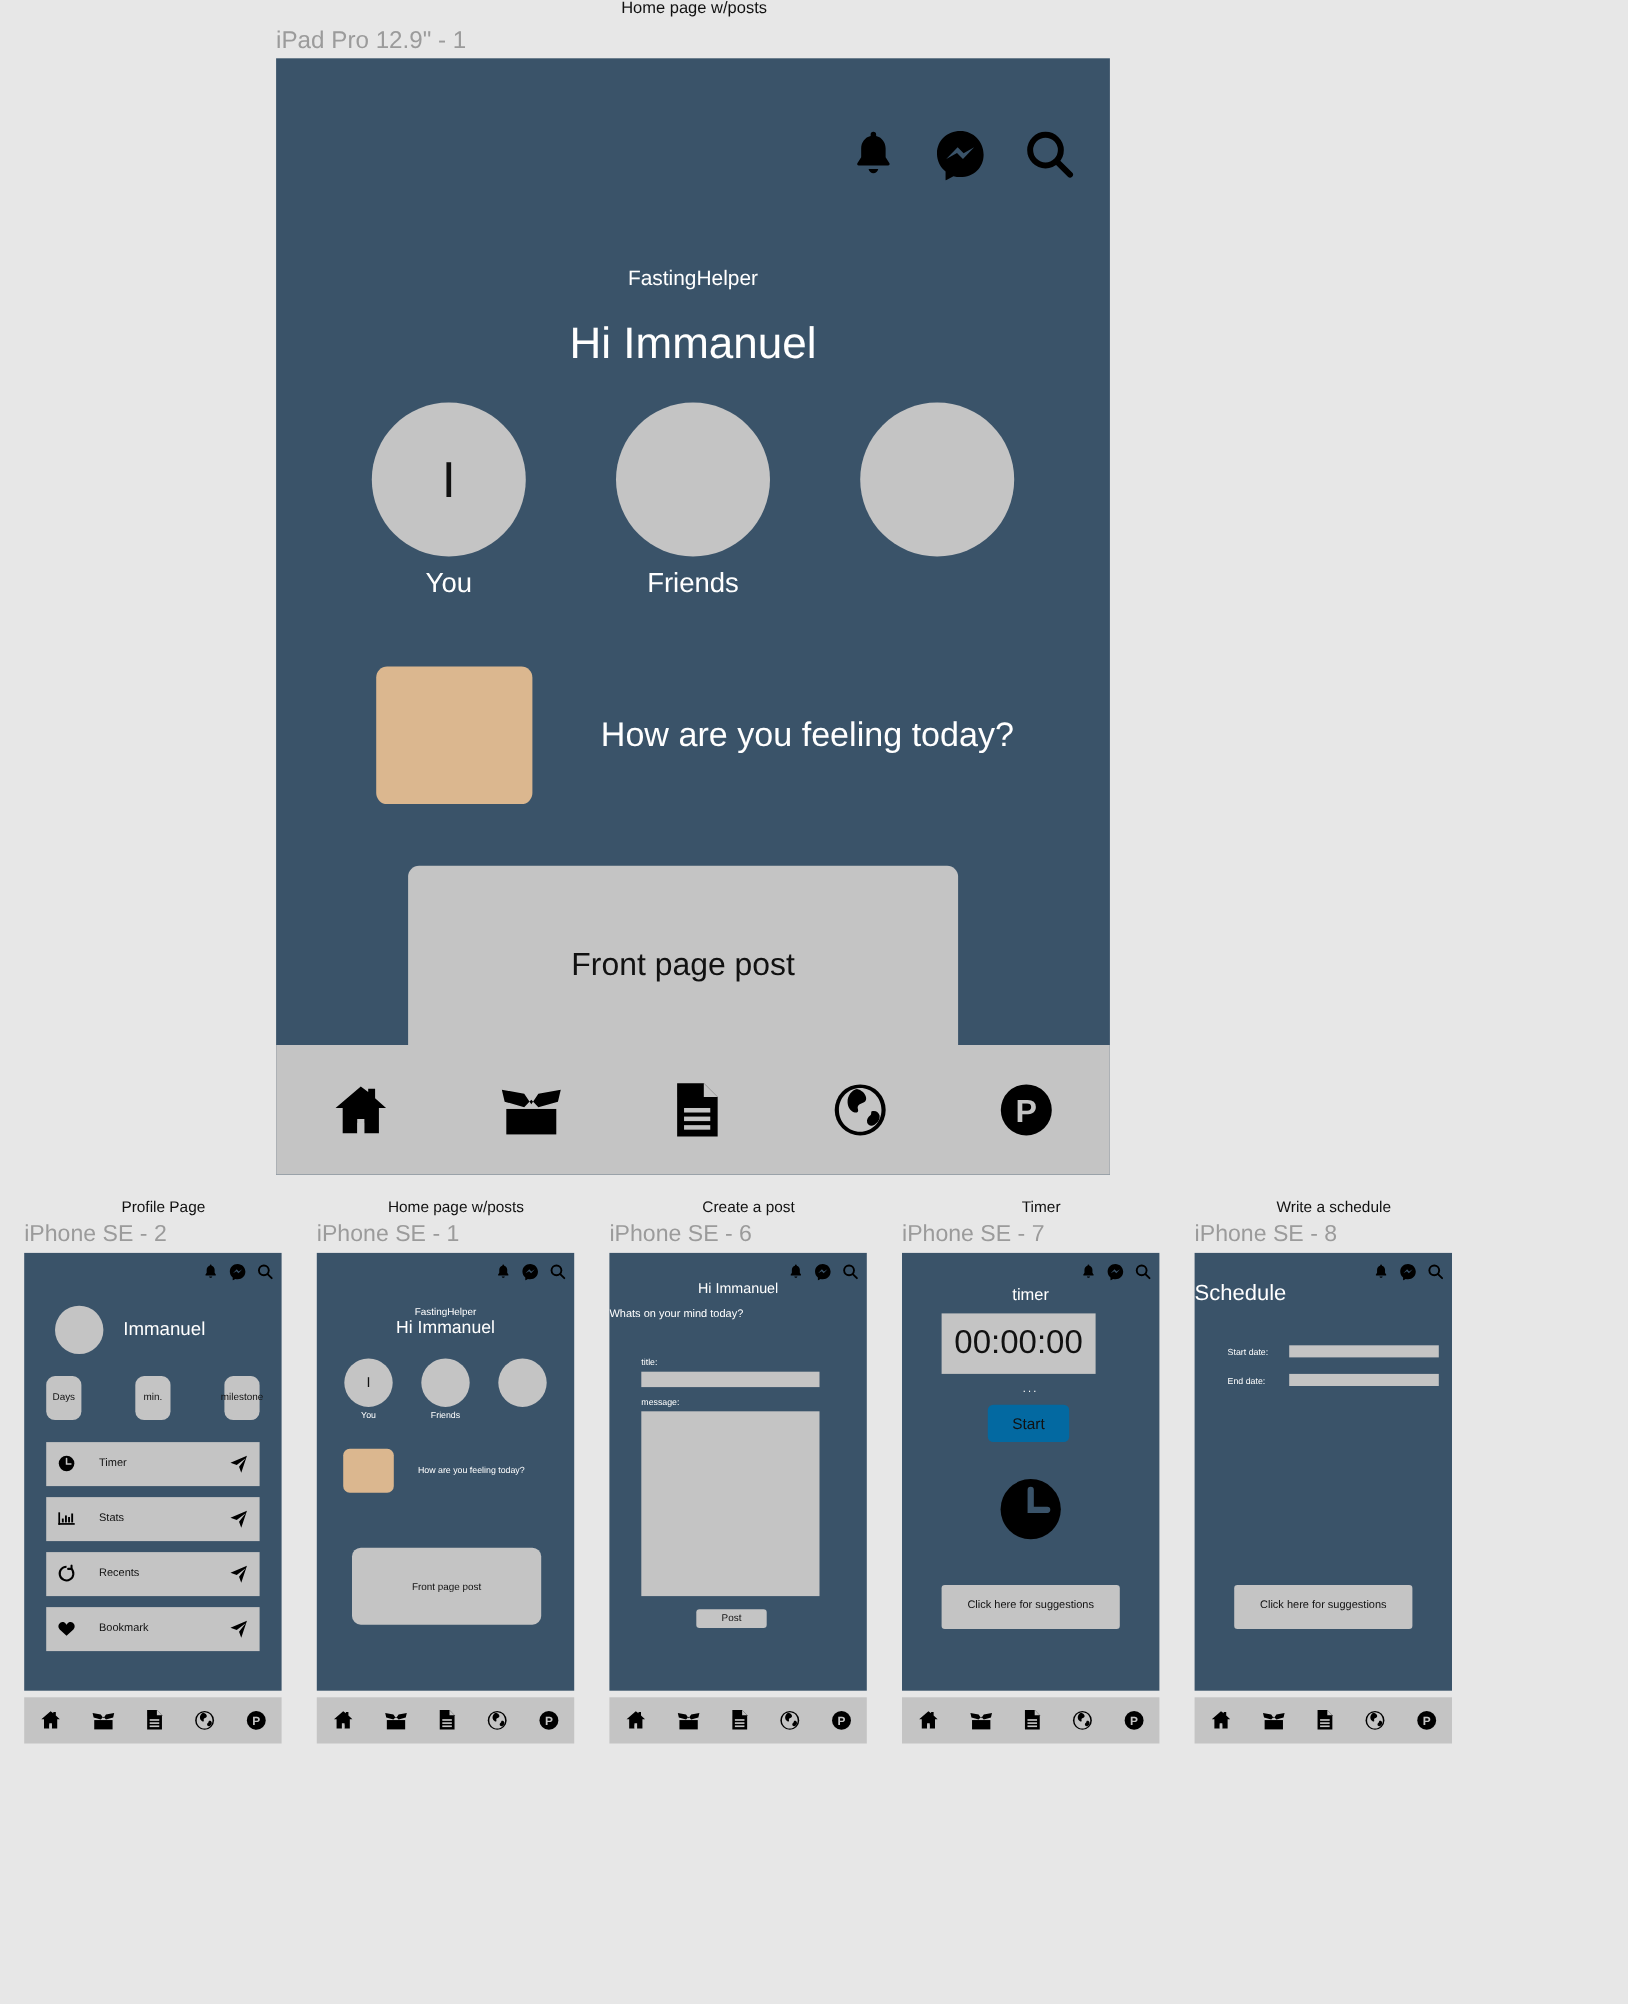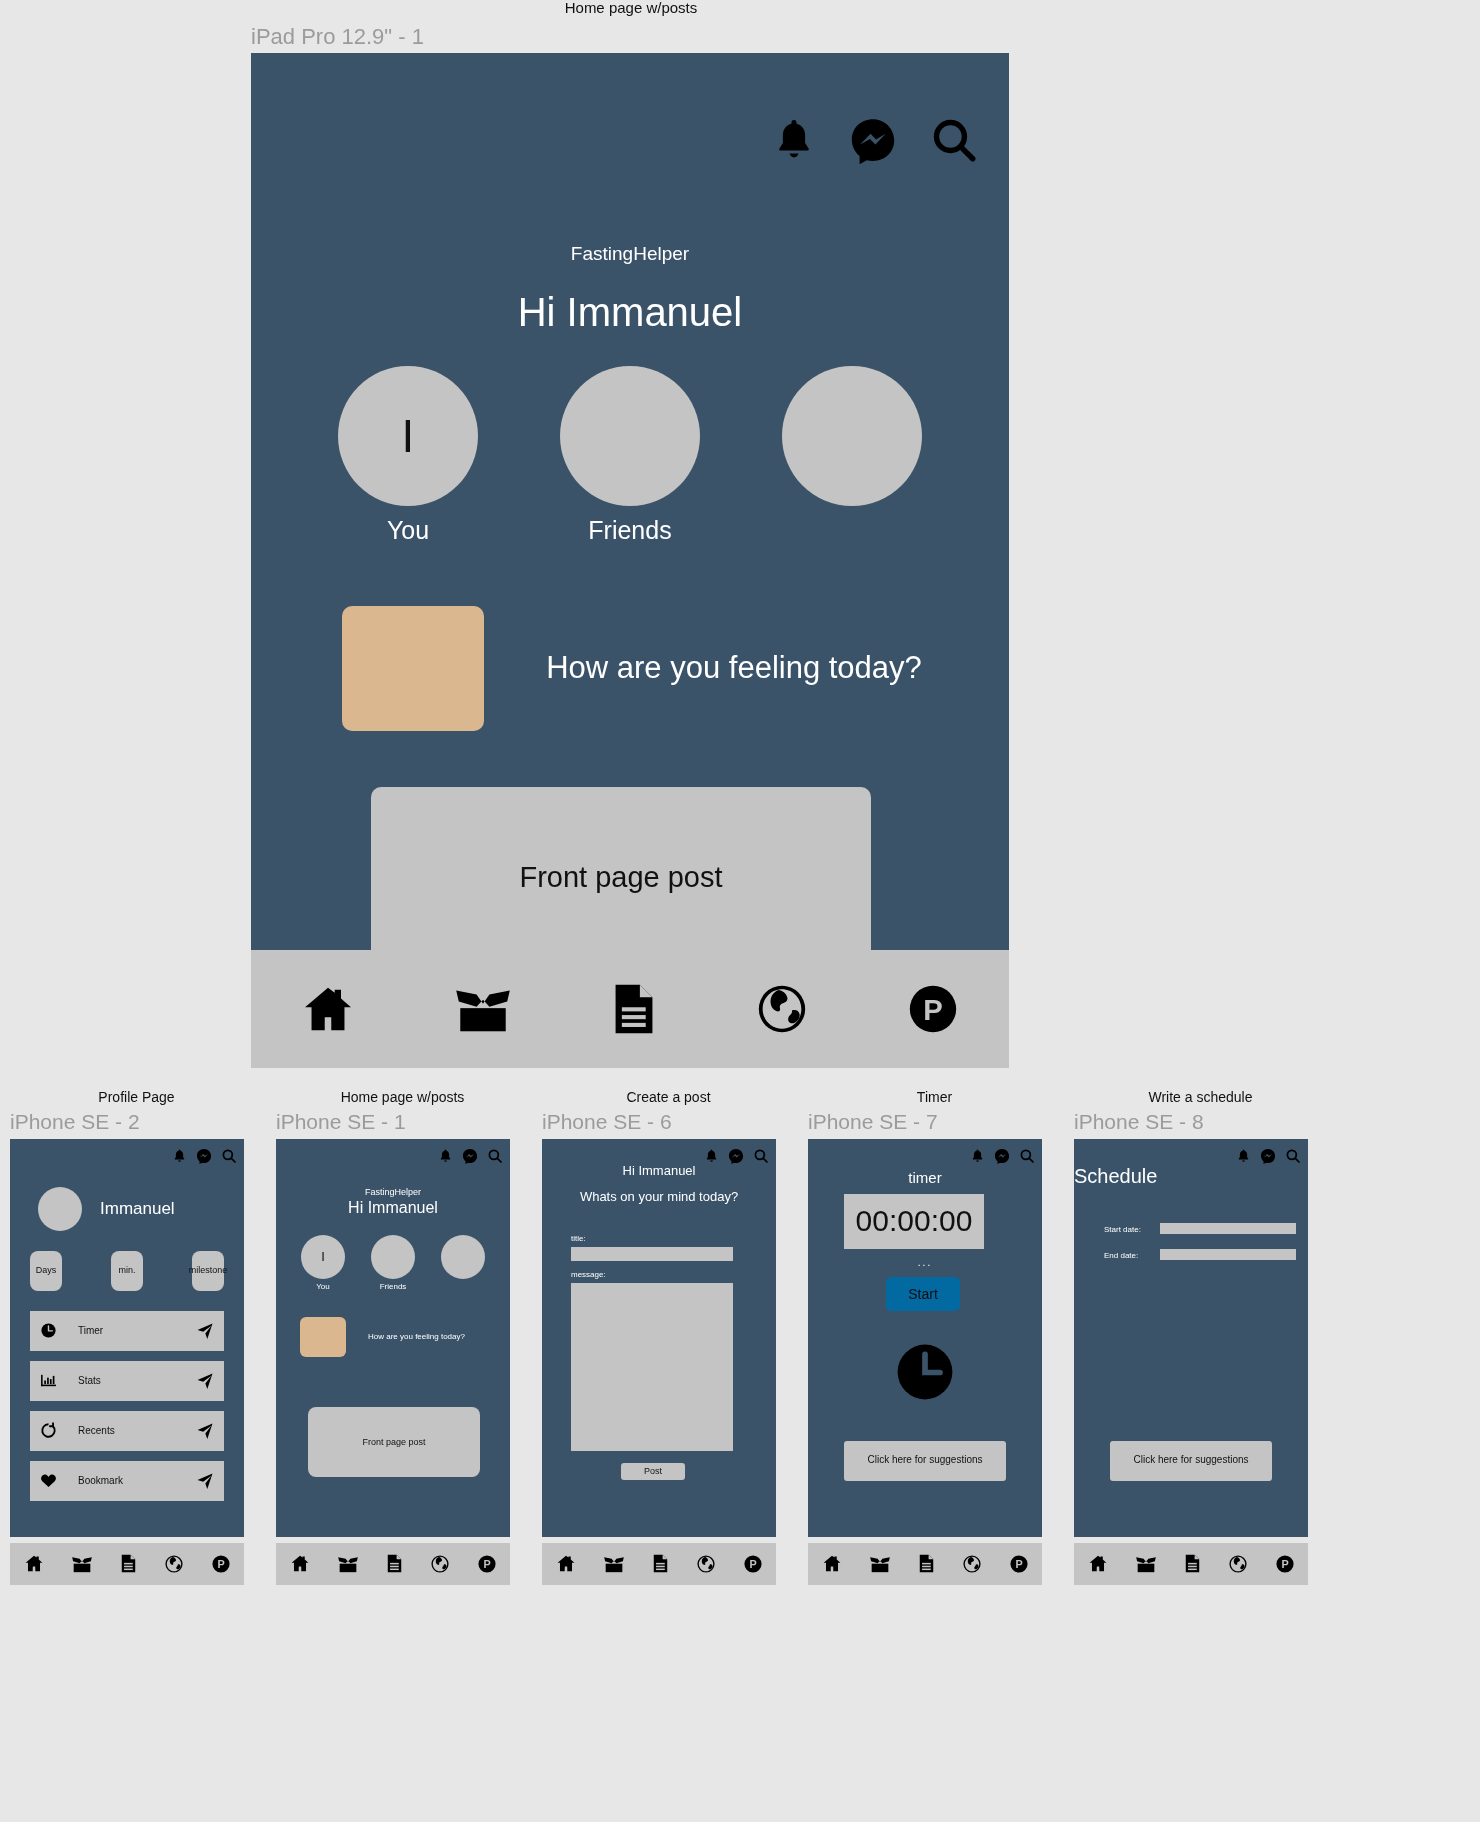--- a/index.html
+++ b/index.html
@@ -148,21 +148,21 @@
   .hp-mood-txt { color: #fff; font-size: 8px; margin-left: 22px; }
   .hp-post {
     position: absolute; left: 32px; top: 268px; width: 172px; height: 70px;
     background: #c4c4c4; border-radius: 8px;
     display: flex; align-items: center; justify-content: center;
     font-size: 9px; color: #111;
   }
 
   
   .cp-greet { position: absolute; top: 24px; left: 0; right: 0; text-align: center; color: #fff; font-size: 13px; }
-  .cp-sub { position: absolute; top: 50px; left: 0; right: 0; text-align: center; color: #fff; font-size: 13px; }
+  .cp-sub { position: absolute; top: 50px; left: 0; right: 0; color: #fff; font-size: 10px; }
   .cp-lab { position: absolute; color: #fff; font-size: 8px; left: 29px; }
   .cp-title-lab { top: 95px; }
   .cp-input { position: absolute; left: 29px; top: 108px; width: 162px; height: 14px; background: #c4c4c4; }
   .cp-msg-lab { top: 131px; }
   .cp-textarea { position: absolute; left: 29px; top: 144px; width: 162px; height: 168px; background: #c4c4c4; }
   .cp-post-btn {
     position: absolute; left: 79px; top: 324px; width: 64px; height: 17px;
     background: #c4c4c4; border-radius: 3px;
     display: flex; align-items: center; justify-content: center;
     font-size: 9px; color: #111;
@@ -305,21 +305,21 @@
           <circle cx="12" cy="12" r="10.3" fill="#000"></circle>
           <text x="12" y="16.8" font-family="Liberation Sans, sans-serif" font-size="13" font-weight="bold" fill="#c4c4c4" text-anchor="middle">P</text>
         </svg>
       </span>
     </div>
   </div>
 </div>
 
 <div id="phones">
 
-  <div class="phone-wrap" style="margin-left:10px;">
+  <div class="phone-wrap" style="margin-left:22px;">
     <div class="frame-caption">Profile Page</div>
     <div class="frame-name">iPhone SE - 2</div>
     <div class="phone-screen">
       <div class="phone-topicons">
         <span>
           <svg class="icon-svg" width="15" height="16" viewBox="0 0 24 24" fill="#000">
               <path d="M12 1.5a1.3 1.3 0 0 0-1.3 1.3v.7C8 4.1 6.2 6.5 6.2 9.4v4.1L4.4 16.4c-.3.5.05 1.1.65 1.1h13.9c.6 0 .95-.6.65-1.1l-1.8-2.9V9.4c0-2.9-1.8-5.3-4.5-5.9v-.7A1.3 1.3 0 0 0 12 1.5z"></path>
               <path d="M9.7 19.1c.25 1.2 1.2 2 2.3 2s2.05-.8 2.3-2H9.7z"></path>
             </svg>
         </span>

